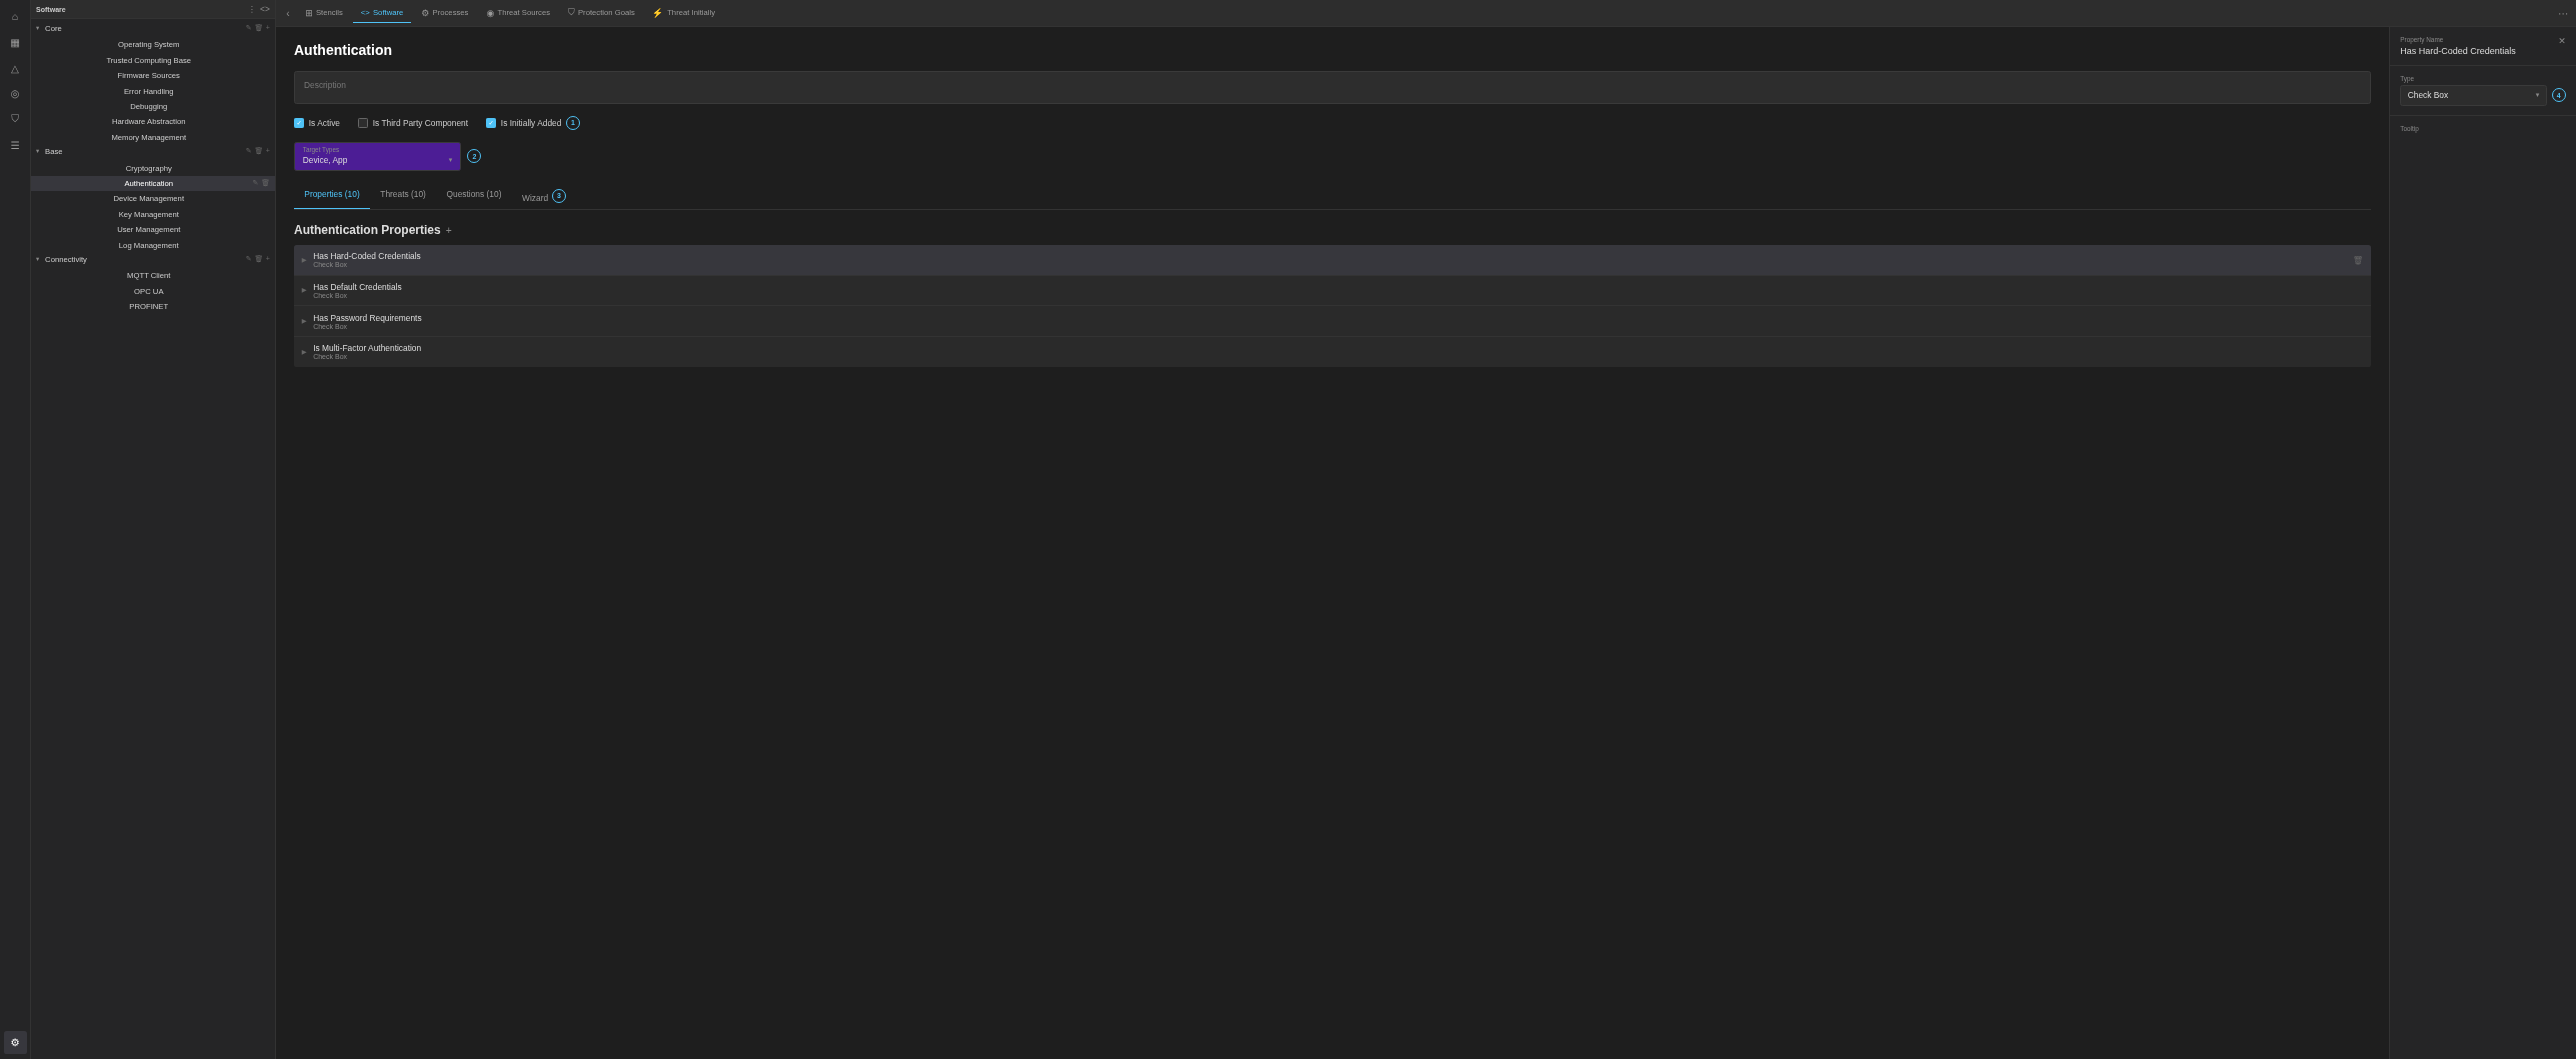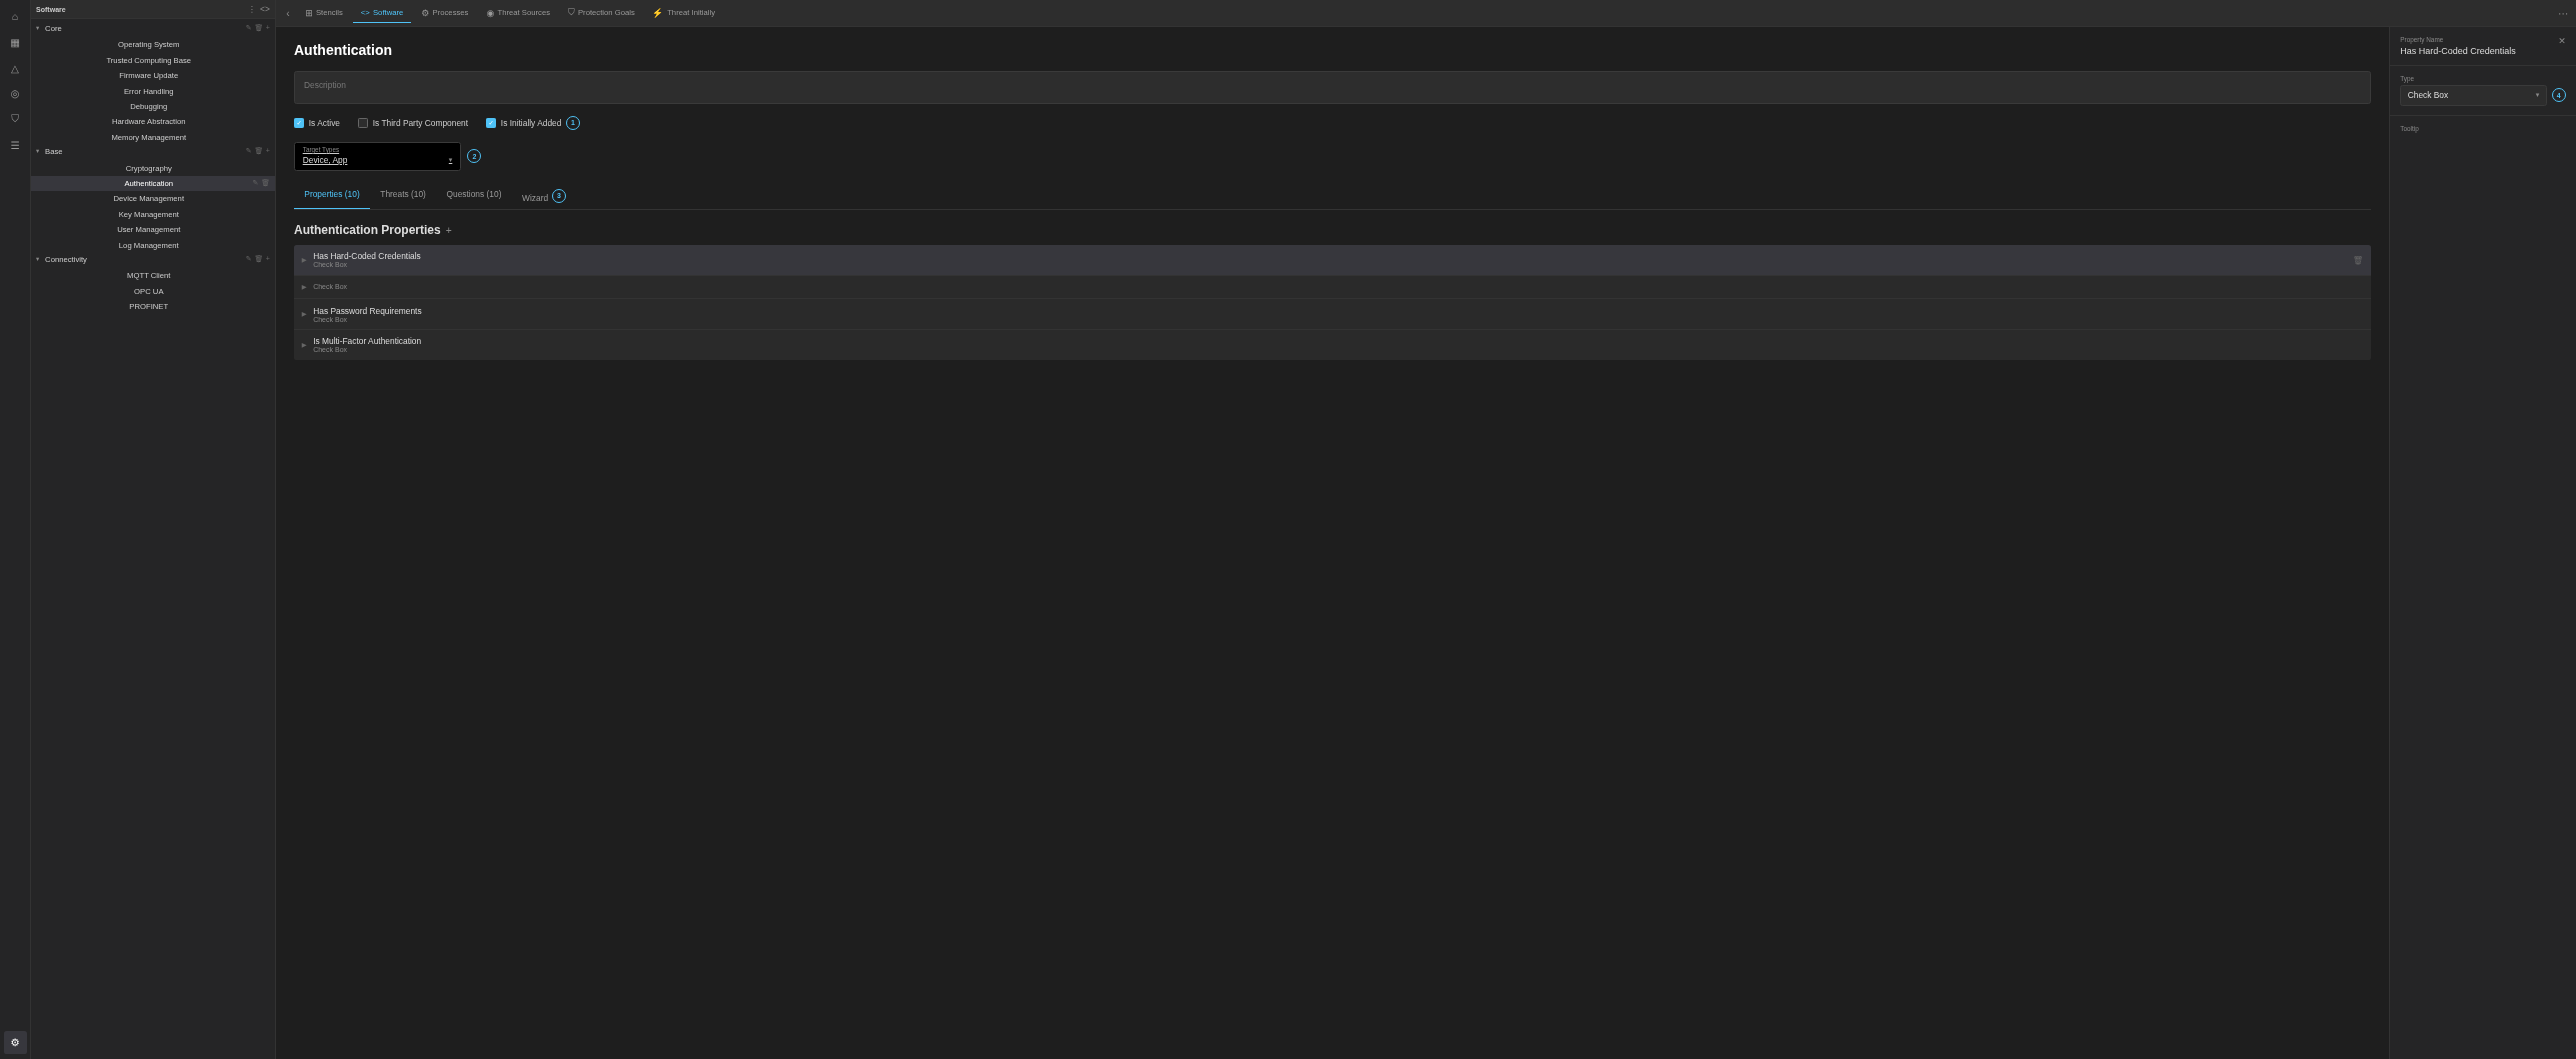--- a/index.html
+++ b/index.html
@@ -429,21 +429,21 @@
       </div>
     </div>
     <div class="tree-item indent-1">
       <span class="label">Trusted Computing Base</span>
       <div class="item-actions">
         <span>✎</span>
         <span>🗑</span>
       </div>
     </div>
     <div class="tree-item indent-1">
-      <span class="label">Firmware Update</span>
+      <span class="label">Firmware Sources</span>
       <div class="item-actions">
         <span>✎</span>
         <span>🗑</span>
       </div>
     </div>
     <div class="tree-item indent-1">
       <span class="label">Error Handling</span>
       <div class="item-actions">
         <span>✎</span>
         <span>🗑</span>
@@ -608,21 +608,21 @@
         </div>
         <div class="checkbox-item">
           <div class="checkbox-box checked">✓</div>
           <span>Is Initially Added</span>
           <div class="badge-circle">1</div>
         </div>
       </div>
 
       <div class="target-types-group">
         <div class="target-types-wrapper">
-          <div style="background:#000000;border:0.6px solid #3a3a3a;border-radius:2.6px;padding:3.9px 7.7px 5.1px 7.7px;width:167px;cursor:pointer;text-decoration:underline;">
+          <div style="background:#4c1d95;border:0.6px solid #3a3a3a;border-radius:2.6px;padding:3.9px 7.7px 5.1px 7.7px;width:167px;cursor:pointer;">
             <div style="font-size:6.4px;color:#888;margin-bottom:1.3px;">Target Types</div>
             <div style="display:flex;align-items:center;justify-content:space-between;">
               <span style="font-size:8.4px;color:#ddd;">Device, App</span>
               <span style="color:#888;font-size:7px;">▾</span>
             </div>
           </div>
           <div class="badge-circle">2</div>
         </div>
       </div>
 
@@ -648,20 +648,21 @@
           <div class="prop-info">
             <div class="prop-name">Has Hard-Coded Credentials</div>
             <div class="prop-type">Check Box</div>
           </div>
           <span class="prop-delete" style="opacity:1;">🗑</span>
         </div>
 
         <div class="property-item">
           <span class="prop-chevron">▶</span>
           <div class="prop-info">
+            <div class="prop-name">Has Default Credentials</div>
             <div class="prop-type">Check Box</div>
           </div>
           <span class="prop-delete">🗑</span>
         </div>
 
         <div class="property-item">
           <span class="prop-chevron">▶</span>
           <div class="prop-info">
             <div class="prop-name">Has Password Requirements</div>
             <div class="prop-type">Check Box</div>

